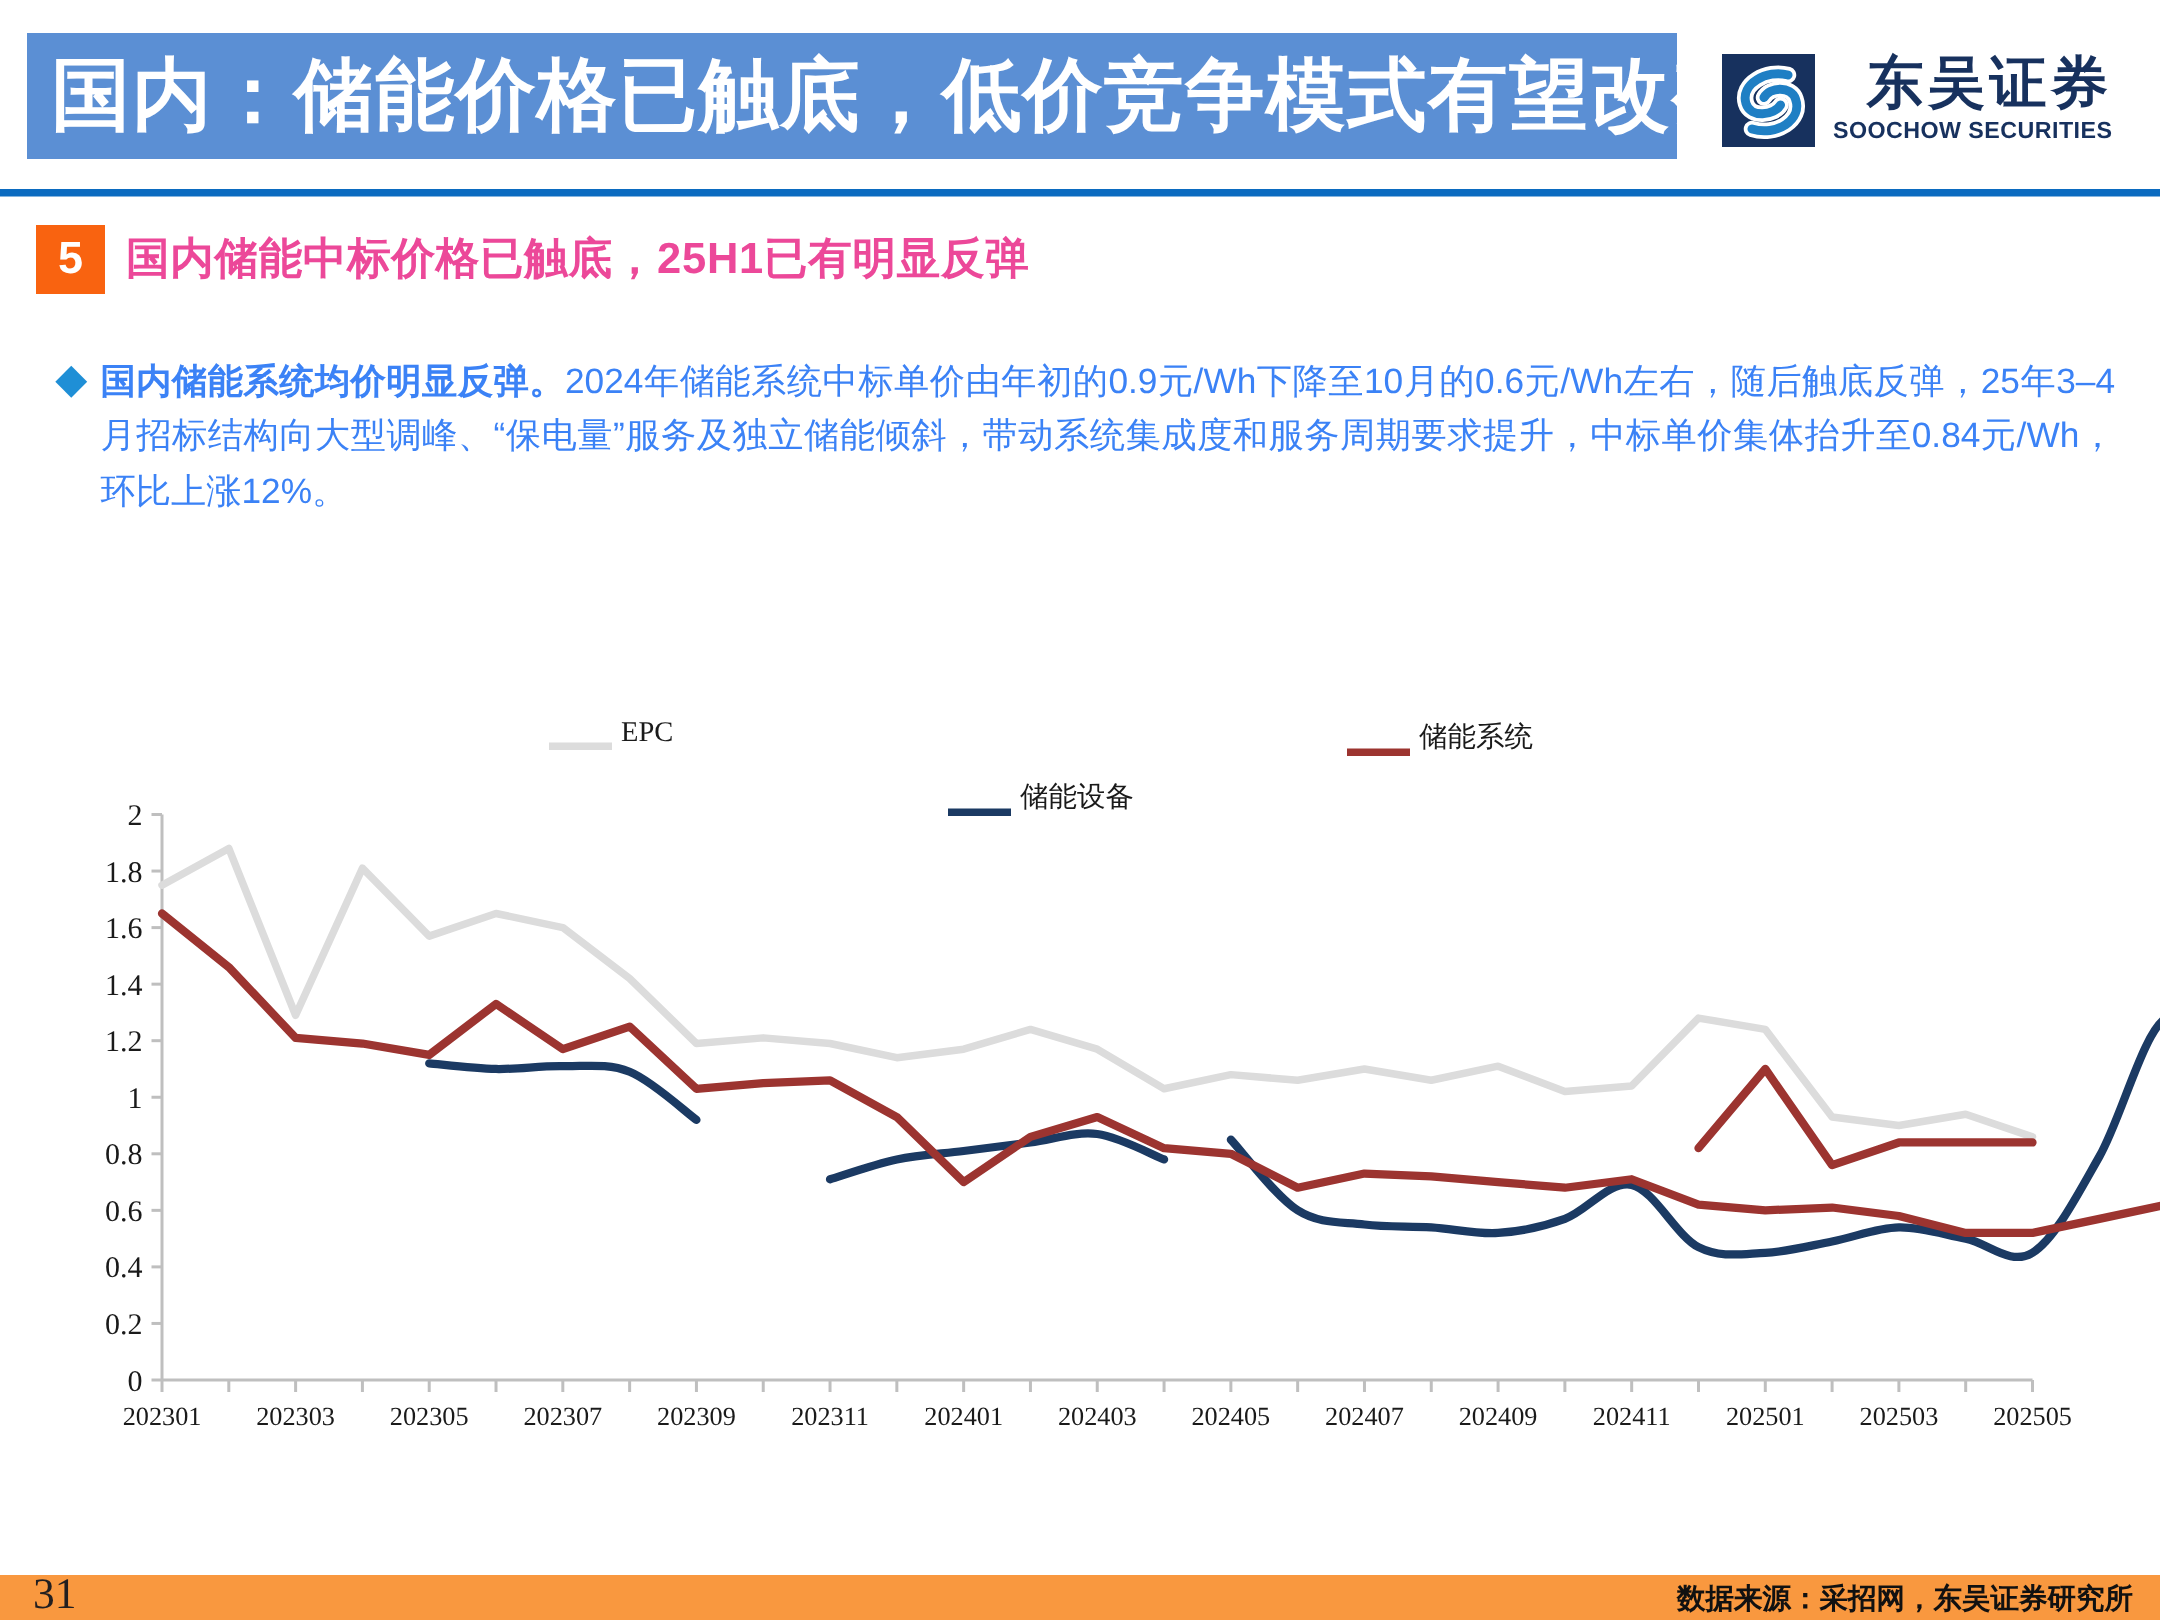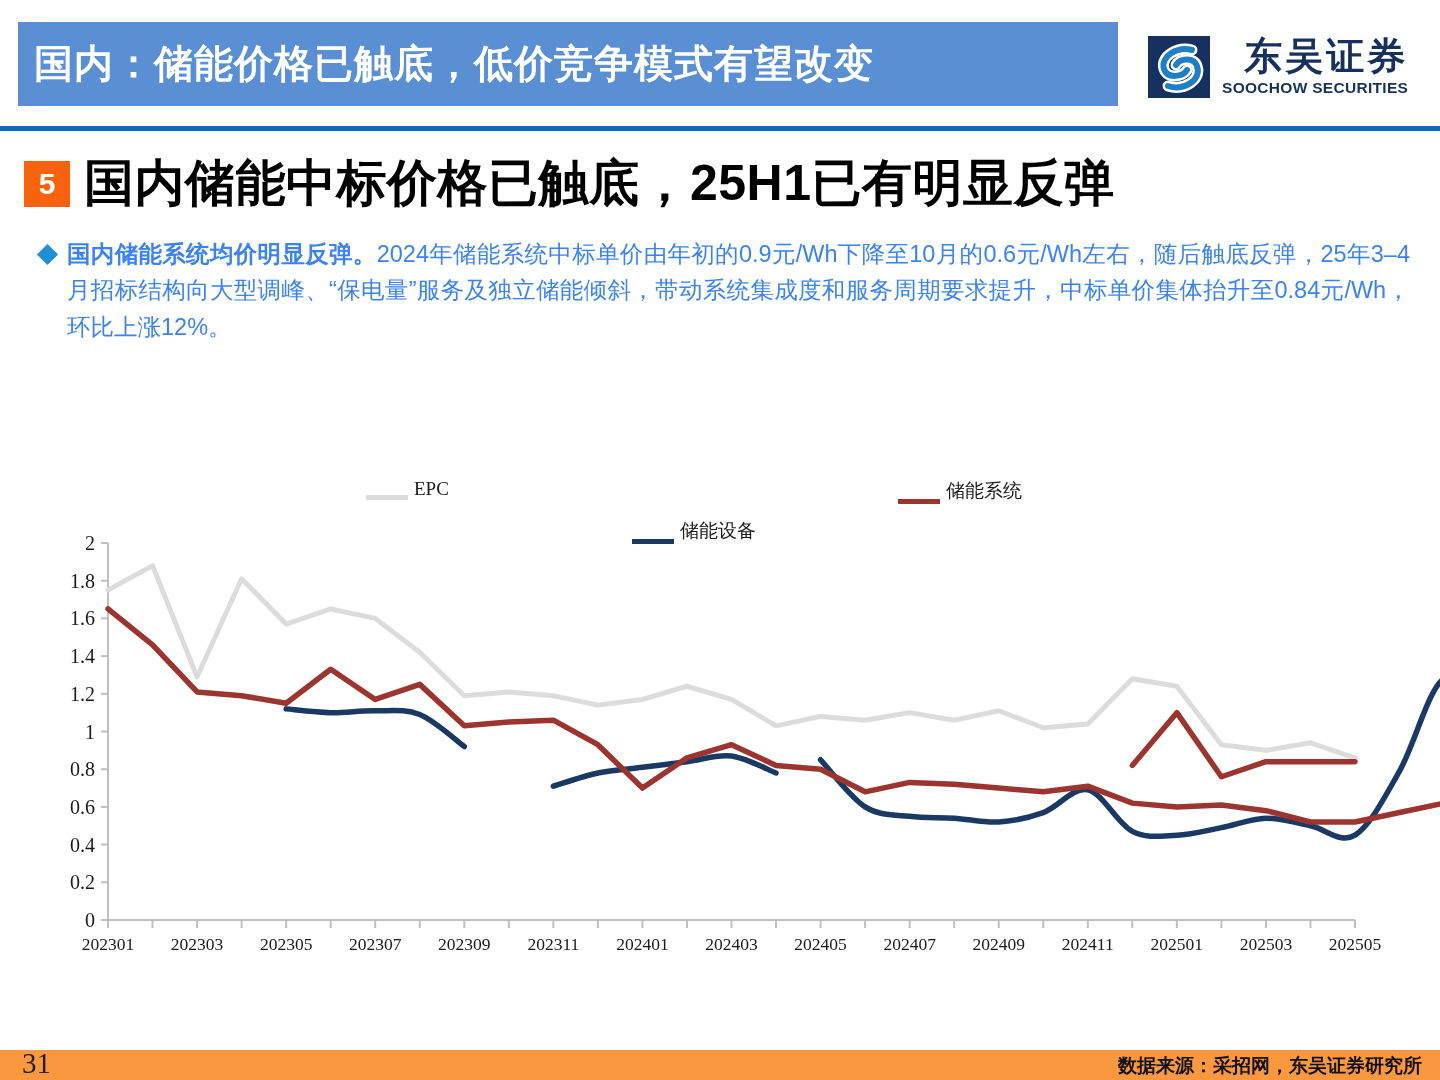--- a/index.html
+++ b/index.html
@@ -18,21 +18,21 @@
   
   .hdr-bar {
     position: absolute;
     left: 18px; top: 22px;
     width: 1100px; height: 84px;
     background: #5b8fd4;
     display: flex; align-items: center;
   }
   .hdr-title {
     color: #ffffff;
-    font-size: 39px;
+    font-size: 53px;
     font-weight: 700;
     letter-spacing: 1px;
     padding-left: 16px;
     white-space: nowrap;
   }
   .logo-wrap {
     position: absolute;
     left: 1148px; top: 32px;
     width: 270px; height: 70px;
     display: flex; align-items: center; gap: 12px;
@@ -65,22 +65,22 @@
     display: flex; align-items: center; gap: 14px;
   }
   .sec-badge {
     width: 46px; height: 46px;
     background: #f96310;
     color: #ffffff;
     font-size: 30px; font-weight: 700;
     display: flex; align-items: center; justify-content: center;
   }
   .sec-title {
-    color: #000000;
-    font-size: 50px; font-weight: 700;
+    color: #ec4899;
+    font-size: 29px; font-weight: 700;
     letter-spacing: 0.5px;
     white-space: nowrap;
   }
 
   
   .bullet-row {
     position: absolute;
     left: 40px; top: 236px;
     width: 1370px;
     display: flex; align-items: flex-start; gap: 12px;

